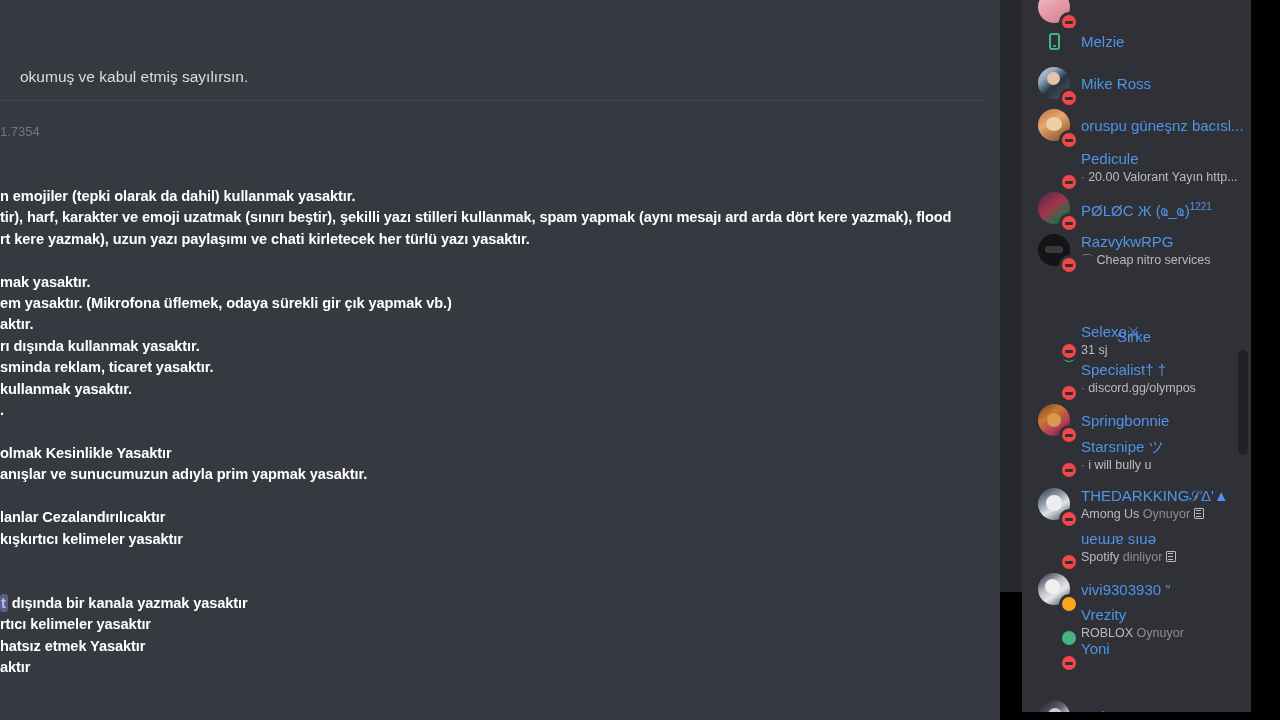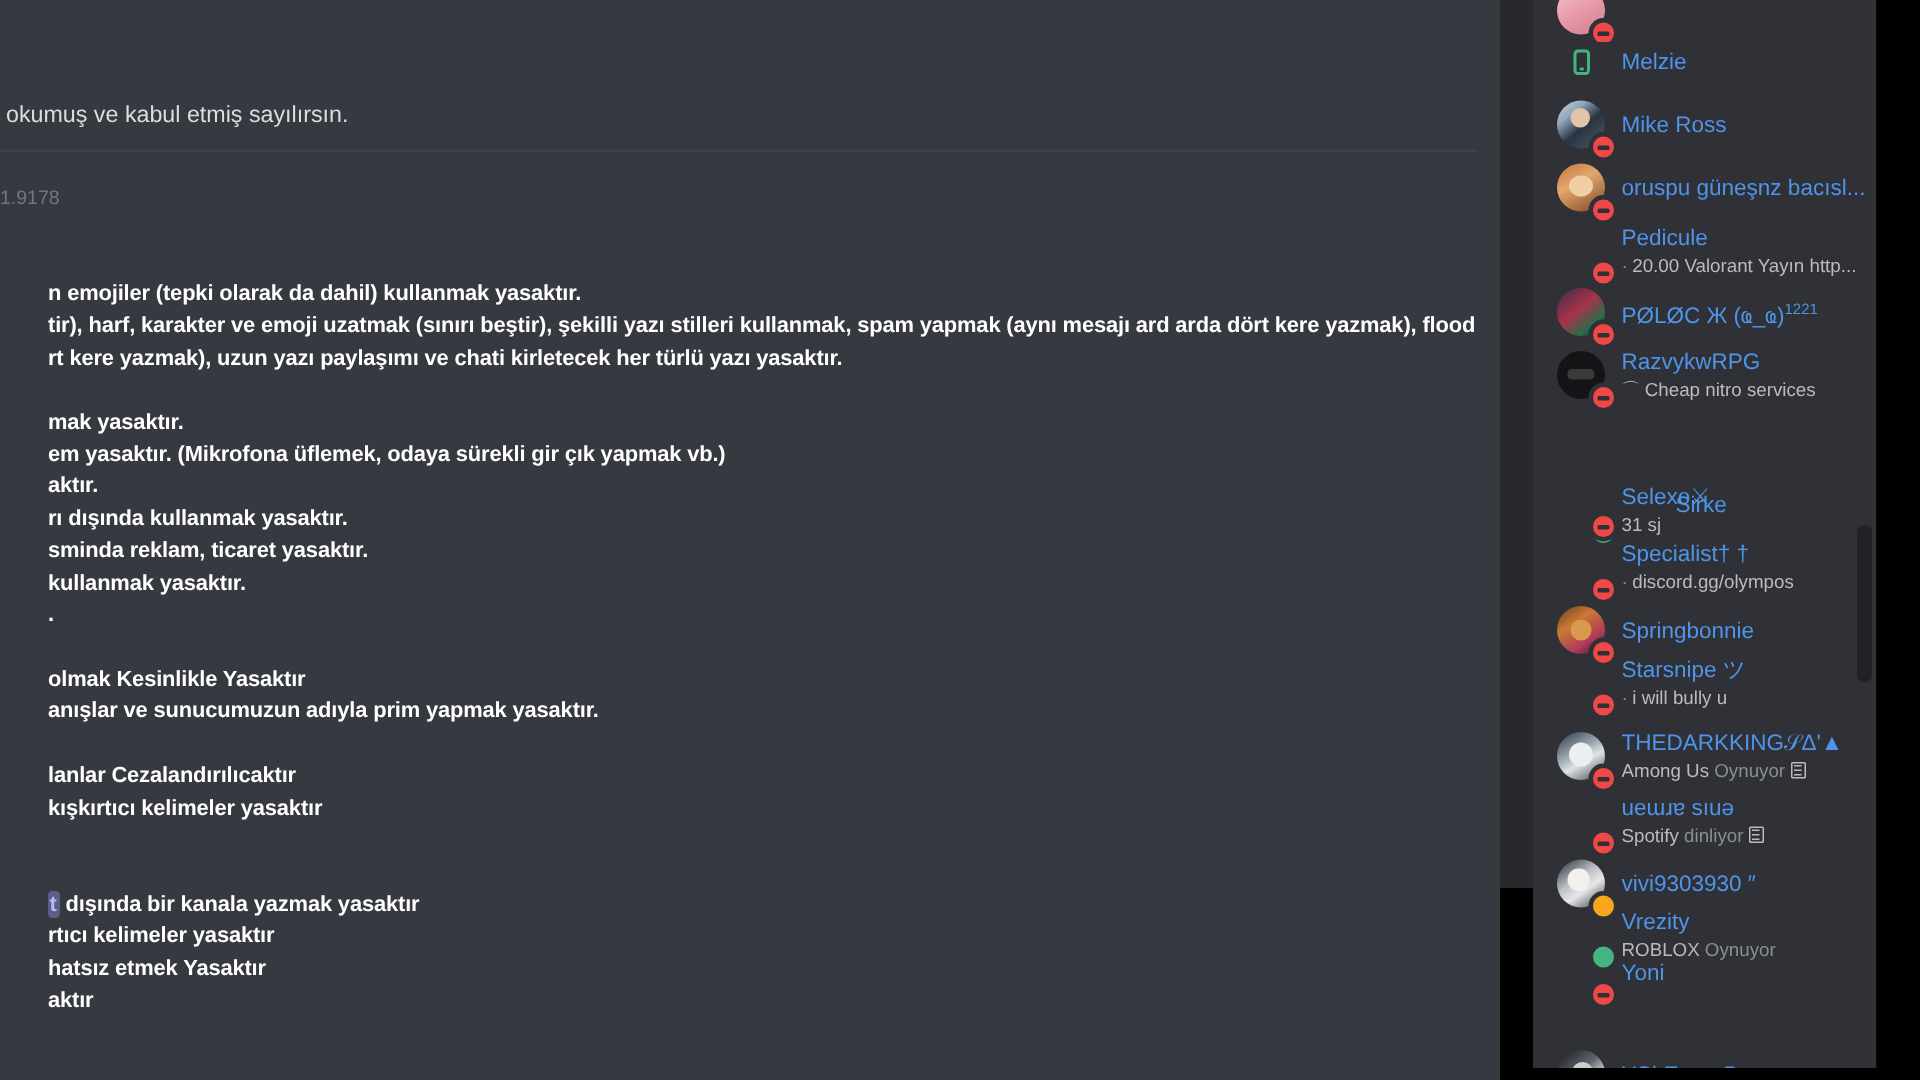--- a/index.html
+++ b/index.html
@@ -19,35 +19,35 @@
     background:#36393f;
     overflow:hidden;
   }
   .chat-scroll { position:relative; width:100%; height:100%; }
 
   .msg-tail {
     position:absolute; left:0; top:66px; width:100%;
     color:#dcddde; font-size:15.5px; line-height:22px;
     white-space:nowrap;
   }
-  .msg-tail .tail-text { padding-left:4px; }
+  .msg-tail .tail-text { padding-left:4px;margin-left:16px; }
 
   .divider {
     position:absolute; left:0; top:100px; width:985px; height:1px;
     background:#42454b;
   }
 
   .timestamp {
     position:absolute; left:0; top:123px;
     color:#72767d; font-size:13px; line-height:17px;
     white-space:nowrap;
   }
 
   .rules-block {
-    position:absolute; left:0; top:186px; width:1000px;padding-left:32px;
+    position:absolute; left:0; top:186px; width:1000px;
   }
   .rule-line {
     color:#ffffff; font-weight:bold; font-size:14.6px;
     line-height:21.4px; white-space:nowrap;
     letter-spacing:-0.1px;
   }
   .rule-line.blank { visibility:hidden; }
 
   .chan-mention {
     background:#5b5f87; color:#b7bbf0;
@@ -172,21 +172,21 @@
 
   <div class="chat-area">
     <div class="chat-scroll">
 
       <div class="msg-tail">
         <span class="tail-text">okumuş ve kabul etmiş sayılırsın.</span>
       </div>
 
       <div class="divider"></div>
 
-      <div class="timestamp">1.9178</div>
+      <div class="timestamp">1.7354</div>
 
       <div class="rules-block">
           <div class="rule-line">n emojiler (tepki olarak da dahil) kullanmak yasaktır.</div>
           <div class="rule-line">tir), harf, karakter ve emoji uzatmak (sınırı beştir), şekilli yazı stilleri kullanmak, spam yapmak (aynı mesajı ard arda dört kere yazmak), flood</div>
           <div class="rule-line">rt kere yazmak), uzun yazı paylaşımı ve chati kirletecek her türlü yazı yasaktır.</div>
           <div class="rule-line blank">&nbsp;</div>
           <div class="rule-line">mak yasaktır.</div>
           <div class="rule-line">em yasaktır. (Mikrofona üflemek, odaya sürekli gir çık yapmak vb.)</div>
           <div class="rule-line">aktır.</div>
           <div class="rule-line">rı dışında kullanmak yasaktır.</div>

